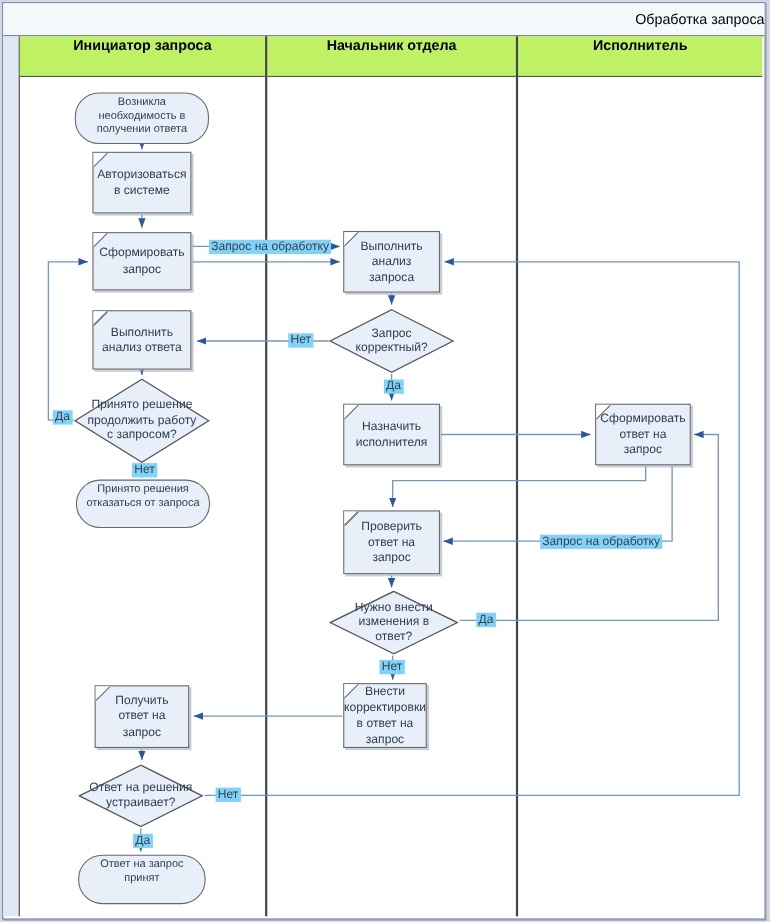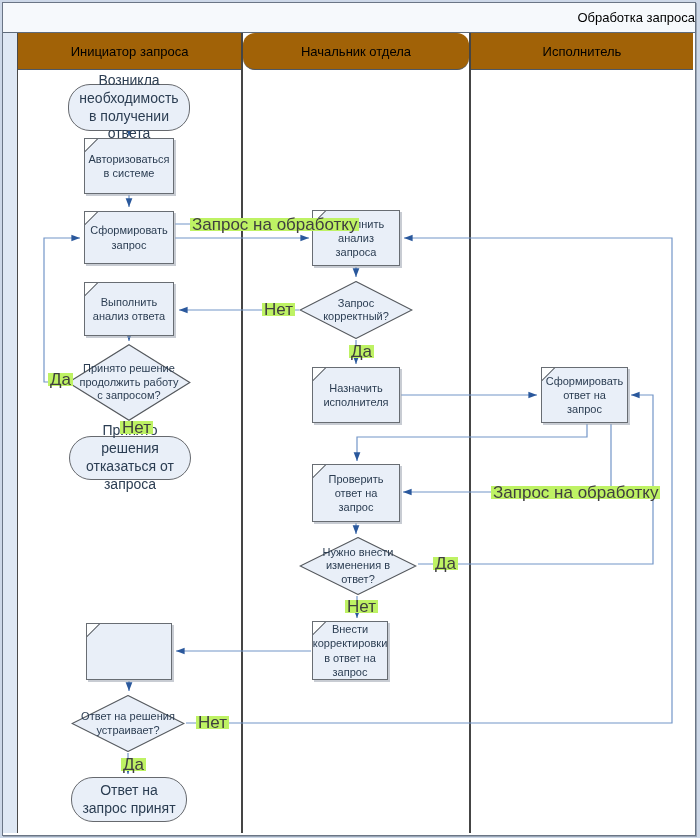--- a/index.html
+++ b/index.html
@@ -5,58 +5,58 @@
   html,body{margin:0;padding:0;}
   .page{position:relative;width:700px;height:838px;background:#cdd8e8;
         font-family:"Liberation Sans",sans-serif;overflow:hidden;}
   .frame{position:absolute;left:2px;top:2px;width:692px;height:832px;
          background:#ffffff;border:1px solid #6a7585;box-shadow:1px 1px 0 #9aa6b5;}
   .titlebar{position:absolute;left:3px;top:3px;width:692px;height:30px;background:#f6f9fc;
             border-bottom:1px solid #5f6b7a;display:flex;align-items:center;
             font-size:13px;color:#000;padding-left:9px;box-sizing:border-box;justify-content:flex-end;}
   .strip{position:absolute;left:3px;top:33px;width:15px;height:800px;background:#dfe8f4;
          border-right:1px solid #4a4a4a;box-sizing:border-box;}
-  .lanehead{position:absolute;top:33px;height:37px;background:#a16207;
+  .lanehead{position:absolute;top:33px;height:37px;background:#bef264;
             border-bottom:1px solid #4d5764;box-sizing:border-box;
-            display:flex;align-items:center;justify-content:center;
-            font-size:13px;color:#000;}
+            display:flex;align-items:flex-start;justify-content:center;
+            font-size:13px;color:#000;font-weight:bold;}
   .vline{position:absolute;top:33px;width:2px;height:800px;background:#454545;}
   .overlay{position:absolute;left:0;top:0;pointer-events:none;}
   .proc{position:absolute;background:#e9eff8;border:1px solid #686d73;
         box-shadow:2px 2px 0 rgba(155,163,175,.55);
         display:flex;align-items:center;justify-content:center;text-align:center;
         font-size:11px;line-height:1.3;color:#2b3d52;padding:2px 4px;box-sizing:border-box;}
   .fold{position:absolute;top:0;left:0;width:13px;height:13px;
         background:linear-gradient(135deg,#fdfefe 0px,#fdfefe 8.4px,#878c92 8.4px,#878c92 9.8px,rgba(0,0,0,0) 9.8px);}
   .term{position:absolute;background:#e9eff8;border:1px solid #66696e;border-radius:22px;
-        display:flex;align-items:center;justify-content:center;text-align:center;
-        font-size:14px;line-height:1.27;color:#2b3d52;padding:2px 6px;box-sizing:border-box;}
+        display:flex;justify-content:center;text-align:center;
+        font-size:10px;line-height:1.27;color:#2b3d52;padding:2px 6px;box-sizing:border-box;}
   .diamond{position:absolute;display:flex;align-items:center;justify-content:center;}
   .diamond svg{position:absolute;left:0;top:0;width:100%;height:100%;}
   .diamond polygon{fill:#e9eff8;stroke:#54585d;stroke-width:1.2;}
   .dtext{position:relative;width:82%;text-align:center;font-size:11px;line-height:1.22;color:#2b3d52;}
-  .elabel{position:absolute;font-size:17px;line-height:13px;color:#3f3f3f;
-          background:#bef264;padding:0 2px;white-space:nowrap;}
+  .elabel{position:absolute;font-size:11px;line-height:13px;color:#3f3f3f;
+          background:#7dd3fc;padding:0 2px;white-space:nowrap;}
 </style>
 </head>
 <body>
 
 <div class="page">
   <div class="frame"></div>
 
   <div class="titlebar">
     <span>Обработка запроса</span>
   </div>
 
   <div class="strip"></div>
 
   <div class="lanehead" style="left:18px;width:223px;">
     <span>Инициатор запроса</span>
   </div>
-  <div class="lanehead" style="left:243px;width:226px;border-radius:12px;">
+  <div class="lanehead" style="left:243px;width:226px;">
     <span>Начальник отдела</span>
   </div>
   <div class="lanehead" style="left:471px;width:222px;">
     <span>Исполнитель</span>
   </div>
 
   <div class="vline" style="left:241px;"></div>
   <div class="vline" style="left:469px;"></div>
 
   <svg class="overlay" width="700" height="838">
@@ -109,20 +109,21 @@
     <svg viewBox="0 0 100 100" preserveAspectRatio="none">
       <polygon points="50,1 99,50 50,99 1,50" vector-effect="non-scaling-stroke"></polygon>
     </svg>
     <span class="dtext">Принято решение продолжить работу с запросом?</span>
   </div>
   <div class="term" style="left:69px;top:436px;width:122px;height:44px;">
     <span>Принято решения отказаться от запроса</span>
   </div>
   <div class="proc" style="left:86px;top:623px;width:86px;height:57px;">
     <span class="fold"></span>
+    <span>Получить ответ на запрос</span>
   </div>
   <div class="diamond" style="left:71px;top:695px;width:114px;height:57px;">
     <svg viewBox="0 0 100 100" preserveAspectRatio="none">
       <polygon points="50,1 99,50 50,99 1,50" vector-effect="non-scaling-stroke"></polygon>
     </svg>
     <span class="dtext" style="width:95%;">Ответ на решения устраивает?</span>
   </div>
   <div class="term" style="left:71px;top:777px;width:116px;height:45px;">
     <span>Ответ на запрос принят</span>
   </div>

